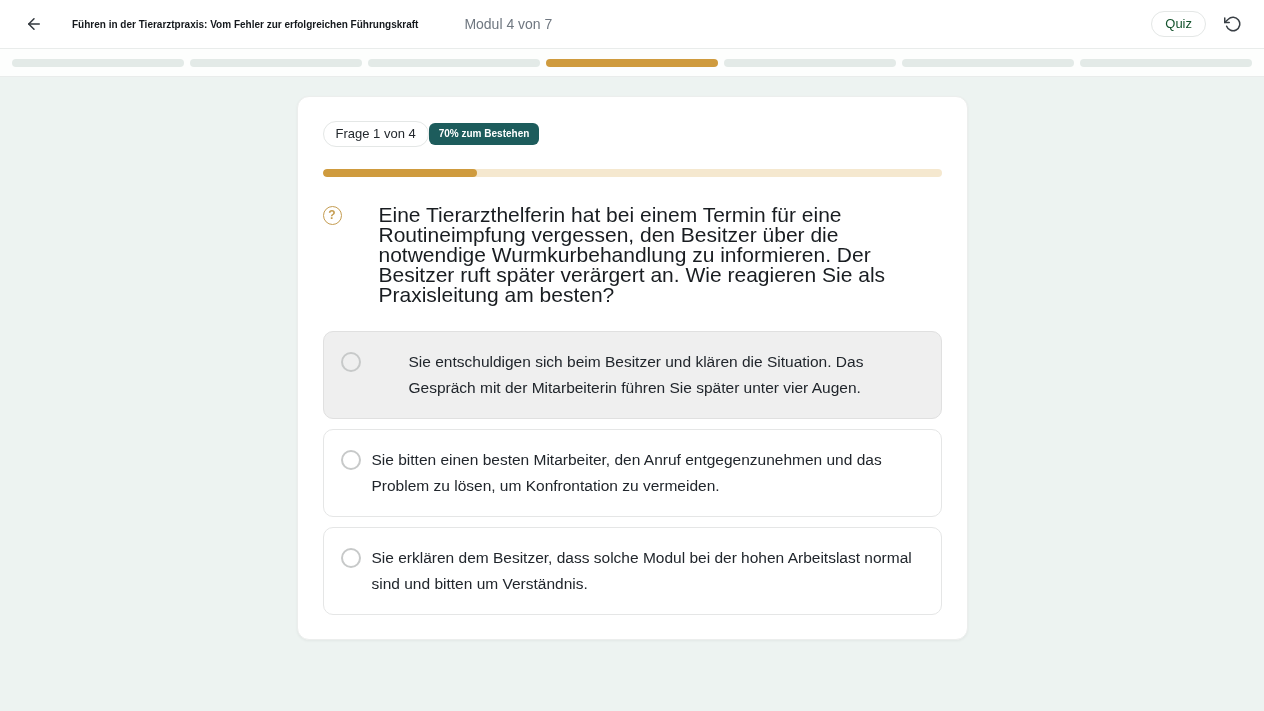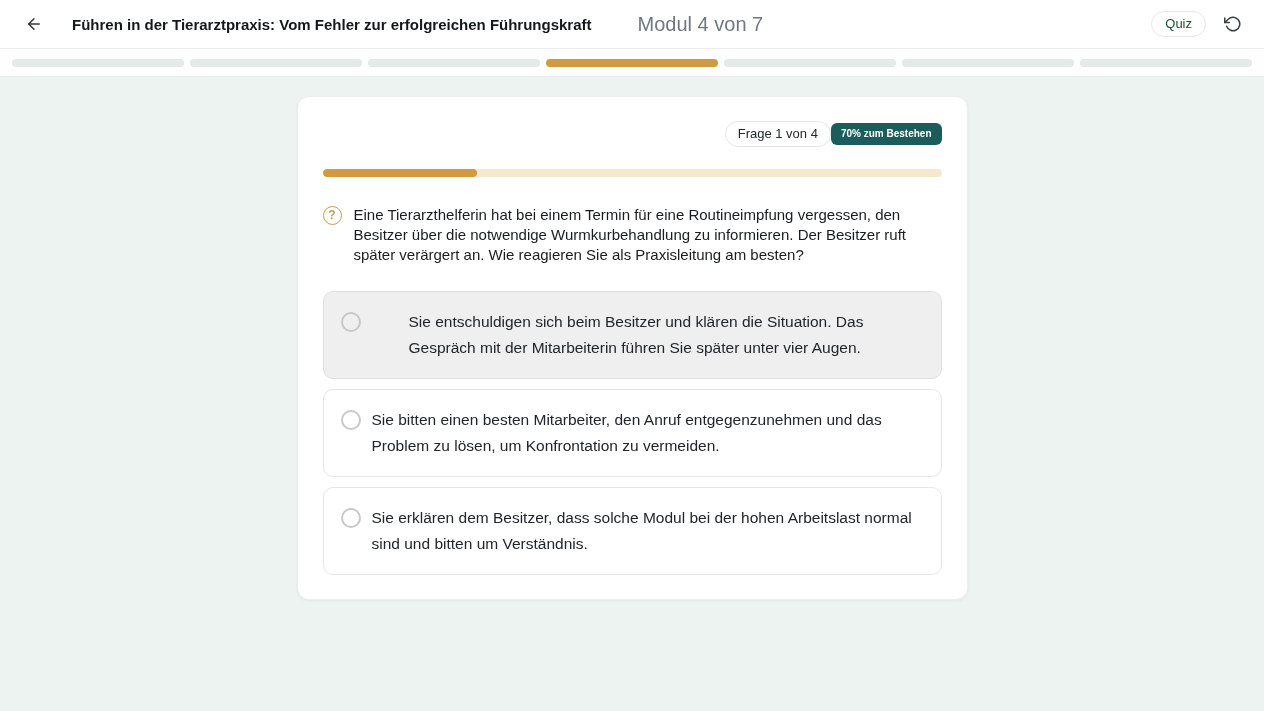--- a/index.html
+++ b/index.html
@@ -24,25 +24,25 @@
     border-bottom: 1px solid #e9eceb;
     display: flex; align-items: center;
     padding: 0 16px 0 20px;
   }
   .back-btn {
     width: 28px; height: 28px; border: none; background: transparent;
     display: flex; align-items: center; justify-content: center;
     cursor: pointer; color: #32383e; flex: 0 0 auto;
   }
   .topbar-title {
-    font-size: 15px; font-weight: 700; color: #14181c;
+    font-size: 10px; font-weight: 700; color: #14181c;
     margin-left: 24px; white-space: nowrap;
   }
   .topbar-module {
-    font-size: 20px; color: #6f7780; margin-left: 10px; white-space: nowrap; padding-left: 36px;
+    font-size: 14px; color: #6f7780; margin-left: 10px; white-space: nowrap; padding-left: 36px;
   }
   .topbar-spacer { flex: 1; }
   .quiz-badge {
     font-size: 13px; color: #14532d; background: #fff;
     border: 1px solid #e4e7e6; border-radius: 999px;
     padding: 4px 13px; line-height: 1.2; white-space: nowrap;
   }
   .reset-btn {
     width: 30px; height: 30px; border: none; background: transparent;
     display: flex; align-items: center; justify-content: center;
@@ -65,21 +65,21 @@
   
   .main { height: 634px; display: flex; flex-direction: column; align-items: center; }
 
   .quiz-card {
     width: 671px; margin-top: 19px;
     background: #ffffff; border: 1px solid #eceeed; border-radius: 12px;
     box-shadow: 0 1px 3px rgba(0,0,0,0.05);
     padding: 24px 25px 24px 25px;
   }
   .card-head {
-    display: flex; align-items: center; justify-content: flex-end;
+    display: flex; align-items: center; justify-content: flex-start;
   }
   .question-counter {
     font-size: 13px; color: #23282d; background: #fff;
     border: 1px solid #e4e7e6; border-radius: 999px;
     padding: 4px 12px; line-height: 1.2;
   }
   .pass-badge {
     font-size: 10px; font-weight: 700; color: #ffffff;
     background: var(--teal); border-radius: 6px;
     padding: 5px 10px; line-height: 1.2;
@@ -95,22 +95,23 @@
   .question-row {
     margin-top: 28px; display: flex; gap: 12px; align-items: flex-start;
   }
   .q-icon {
     flex: 0 0 auto; width: 19px; height: 19px; margin-top: 1px;
     border: 1.5px solid #c59d52; border-radius: 50%;
     color: #c59d52; font-size: 12px; font-weight: 700;
     display: flex; align-items: center; justify-content: center;
   }
   .question-text {
-    font-size: 15px; font-weight: 500; line-height: 20px; color: #191d21;
+    font-size: 21px; font-weight: 500; line-height: 20px; color: #191d21;
     max-width: 560px;
+    margin-left: 25px;
   }
 
   .options { margin-top: 26px; display: flex; flex-direction: column; gap: 10px; }
   .option {
     display: flex; align-items: flex-start; gap: 11px;
     background: #ffffff; border: 1px solid #e5e6e6; border-radius: 10px;
     padding: 17px 24px 17px 17px; min-height: 84px;
     cursor: pointer;
   }
   .option.highlighted { background: #efefef; border-color: #e0e0e0; gap: 48px; }

